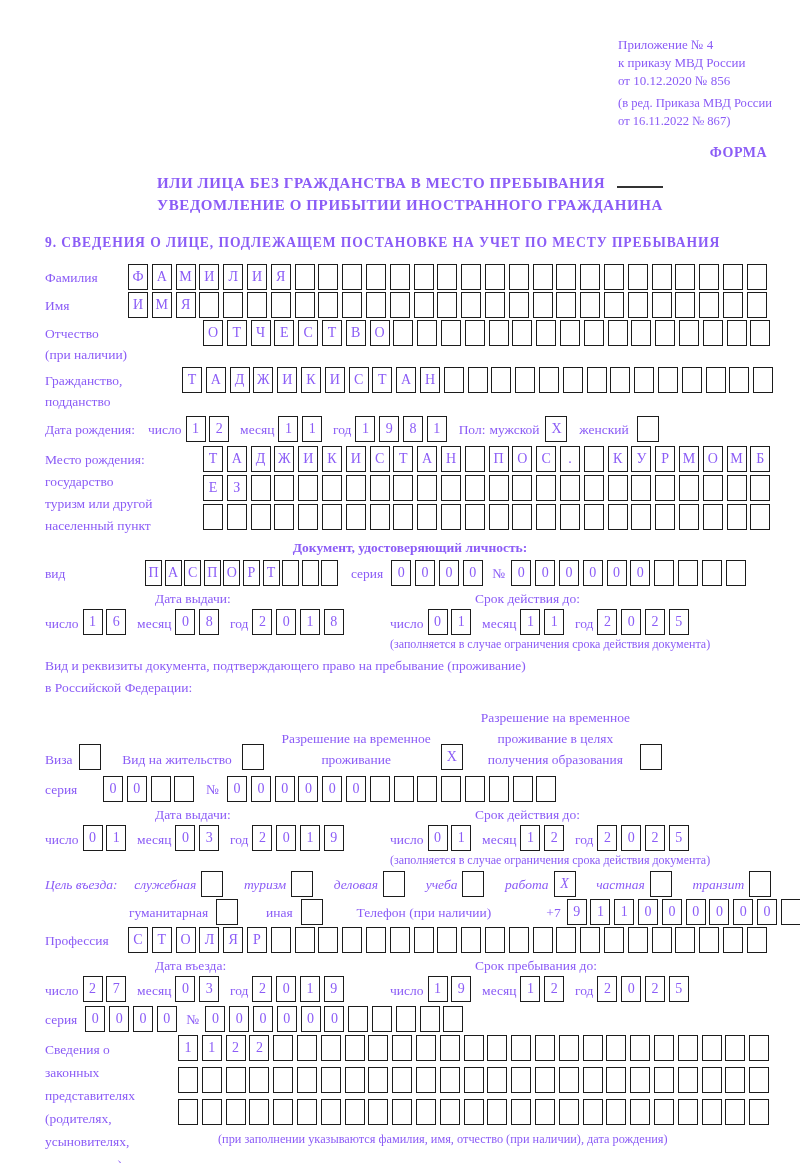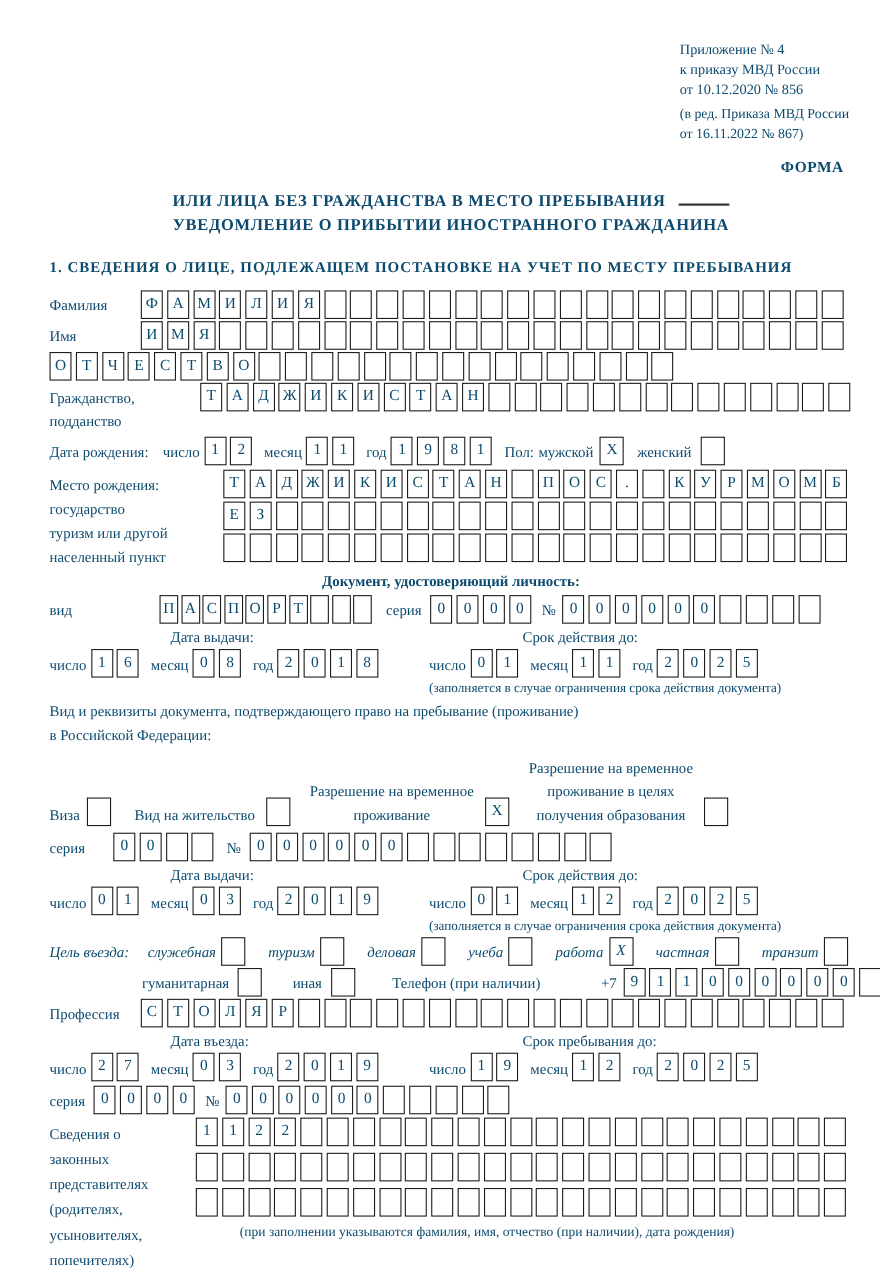--- a/index.html
+++ b/index.html
@@ -1,18 +1,18 @@
 <!DOCTYPE html>
 <html><head>
 <meta charset="utf-8">
 <style>
   * { margin:0; padding:0; box-sizing:border-box; }
   html,body { background:#fff; }
   .page {
-    width:800px; height:1163px; background:#fff; color:#0c4a6e;
+    width:800px; height:1163px; background:#fff; color:#8b5cf6;
     font-family:"Liberation Serif","DejaVu Serif",serif;
     padding:36px 25px 0 45px; position:relative; overflow:hidden;
   }
   .hdr { margin-left:573px; font-size:13px; line-height:18px; }
   .hdr2 { margin-left:573px; font-size:12.6px; line-height:18px; margin-top:4px; }
   .forma { text-align:right; font-weight:bold; font-size:14px; margin-top:15px; margin-right:8px; letter-spacing:.5px; }
   .title { text-align:center; font-weight:bold; font-size:15px; line-height:22px; margin-top:11px; letter-spacing:.6px; }
   .blank-ul { display:inline-block; width:46px; border-bottom:2.2px solid #333; height:14px; margin-left:12px; }
   .sec { font-weight:bold; font-size:13.6px; letter-spacing:.9px; margin-top:19px; margin-bottom:13px; white-space:nowrap; }
 
@@ -74,21 +74,21 @@
     <div>(в ред. Приказа МВД России</div>
     <div>от 16.11.2022 № 867)</div>
   </div>
   <div class="forma">ФОРМА</div>
 
   <div class="title">
     <div><span>ИЛИ ЛИЦА БЕЗ ГРАЖДАНСТВА В МЕСТО ПРЕБЫВАНИЯ</span><span class="blank-ul"></span></div>
     <div>УВЕДОМЛЕНИЕ О ПРИБЫТИИ ИНОСТРАННОГО ГРАЖДАНИНА</div>
   </div>
 
-  <div class="sec">1. СВЕДЕНИЯ О ЛИЦЕ, ПОДЛЕЖАЩЕМ ПОСТАНОВКЕ НА УЧЕТ ПО МЕСТУ ПРЕБЫВАНИЯ</div>
+  <div class="sec">9. СВЕДЕНИЯ О ЛИЦЕ, ПОДЛЕЖАЩЕМ ПОСТАНОВКЕ НА УЧЕТ ПО МЕСТУ ПРЕБЫВАНИЯ</div>
 
   <div class="row">
     <span class="lbl w83">Фамилия</span>
     <span class="boxes">
         <span class="cell">Ф</span>
         <span class="cell">А</span>
         <span class="cell">М</span>
         <span class="cell">И</span>
         <span class="cell">Л</span>
         <span class="cell">И</span>
@@ -143,20 +143,24 @@
         <span class="cell"></span>
         <span class="cell"></span>
         <span class="cell"></span>
         <span class="cell"></span>
         <span class="cell"></span>
         <span class="cell"></span>
       </span>
   </div>
 
   <div class="row">
+    <span class="lbl2 w158">
+      <span>Отчество</span><br>
+      <span>(при наличии)</span>
+    </span>
     <span class="boxes">
         <span class="cell">О</span>
         <span class="cell">Т</span>
         <span class="cell">Ч</span>
         <span class="cell">Е</span>
         <span class="cell">С</span>
         <span class="cell">Т</span>
         <span class="cell">В</span>
         <span class="cell">О</span>
         <span class="cell"></span>

